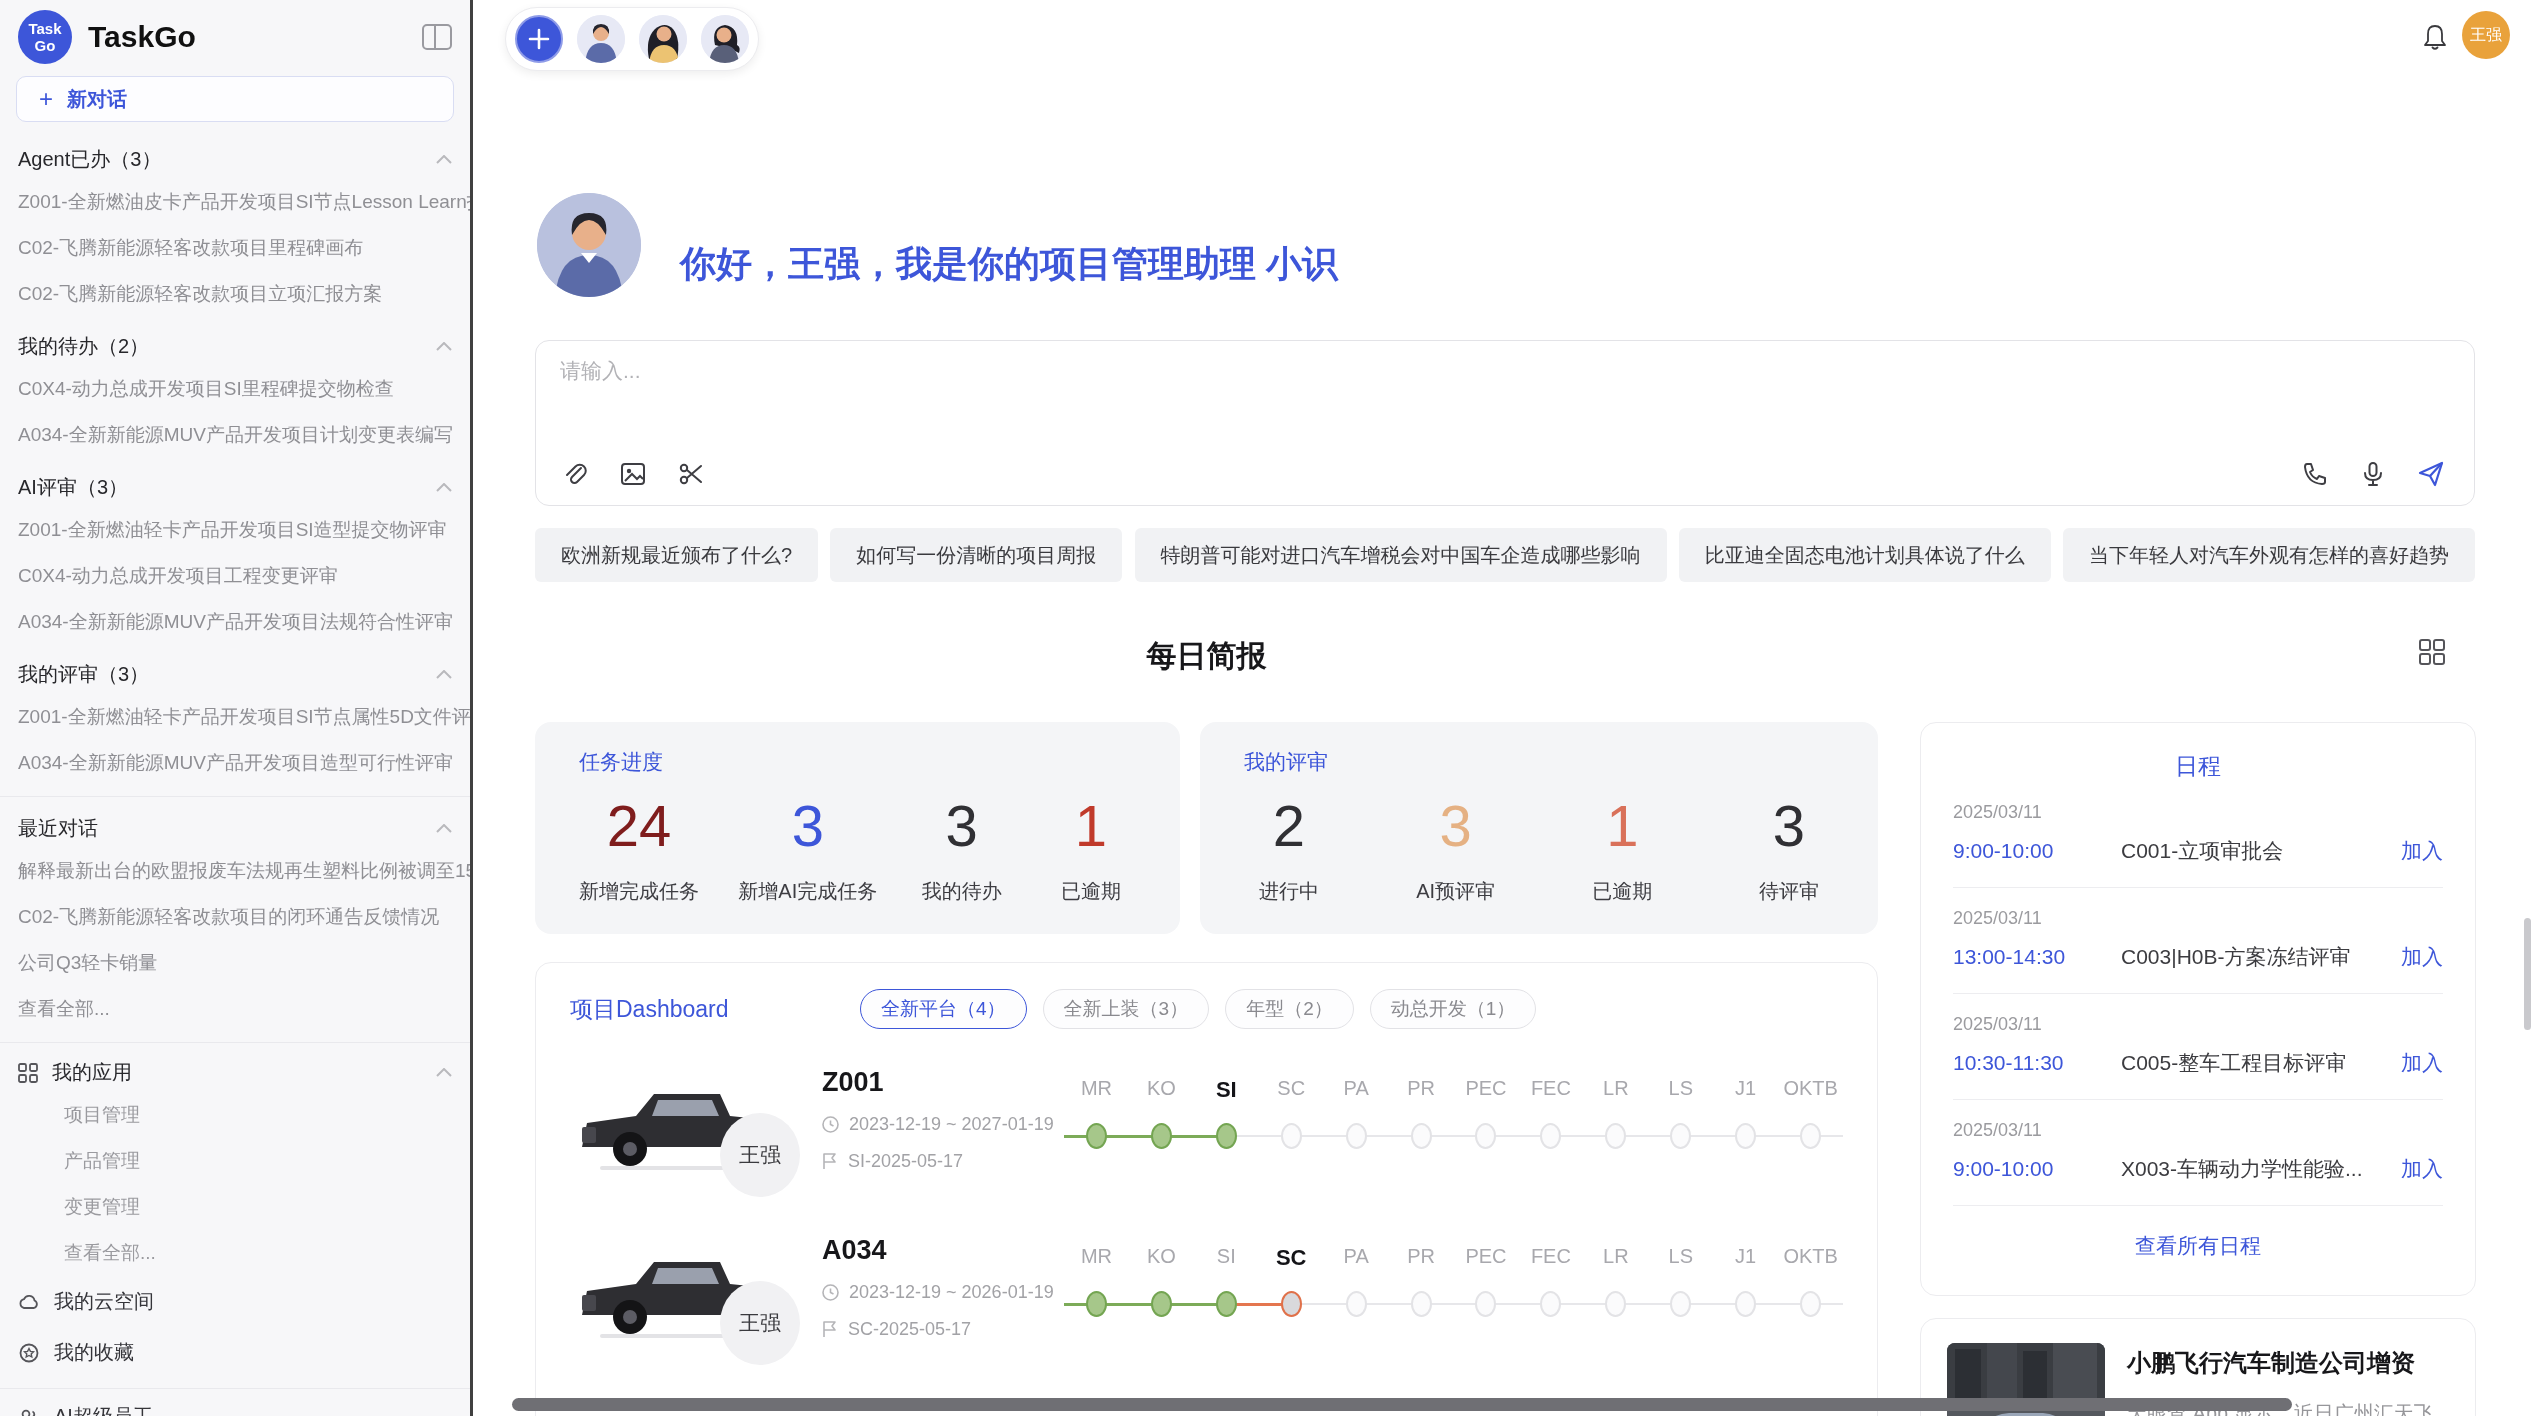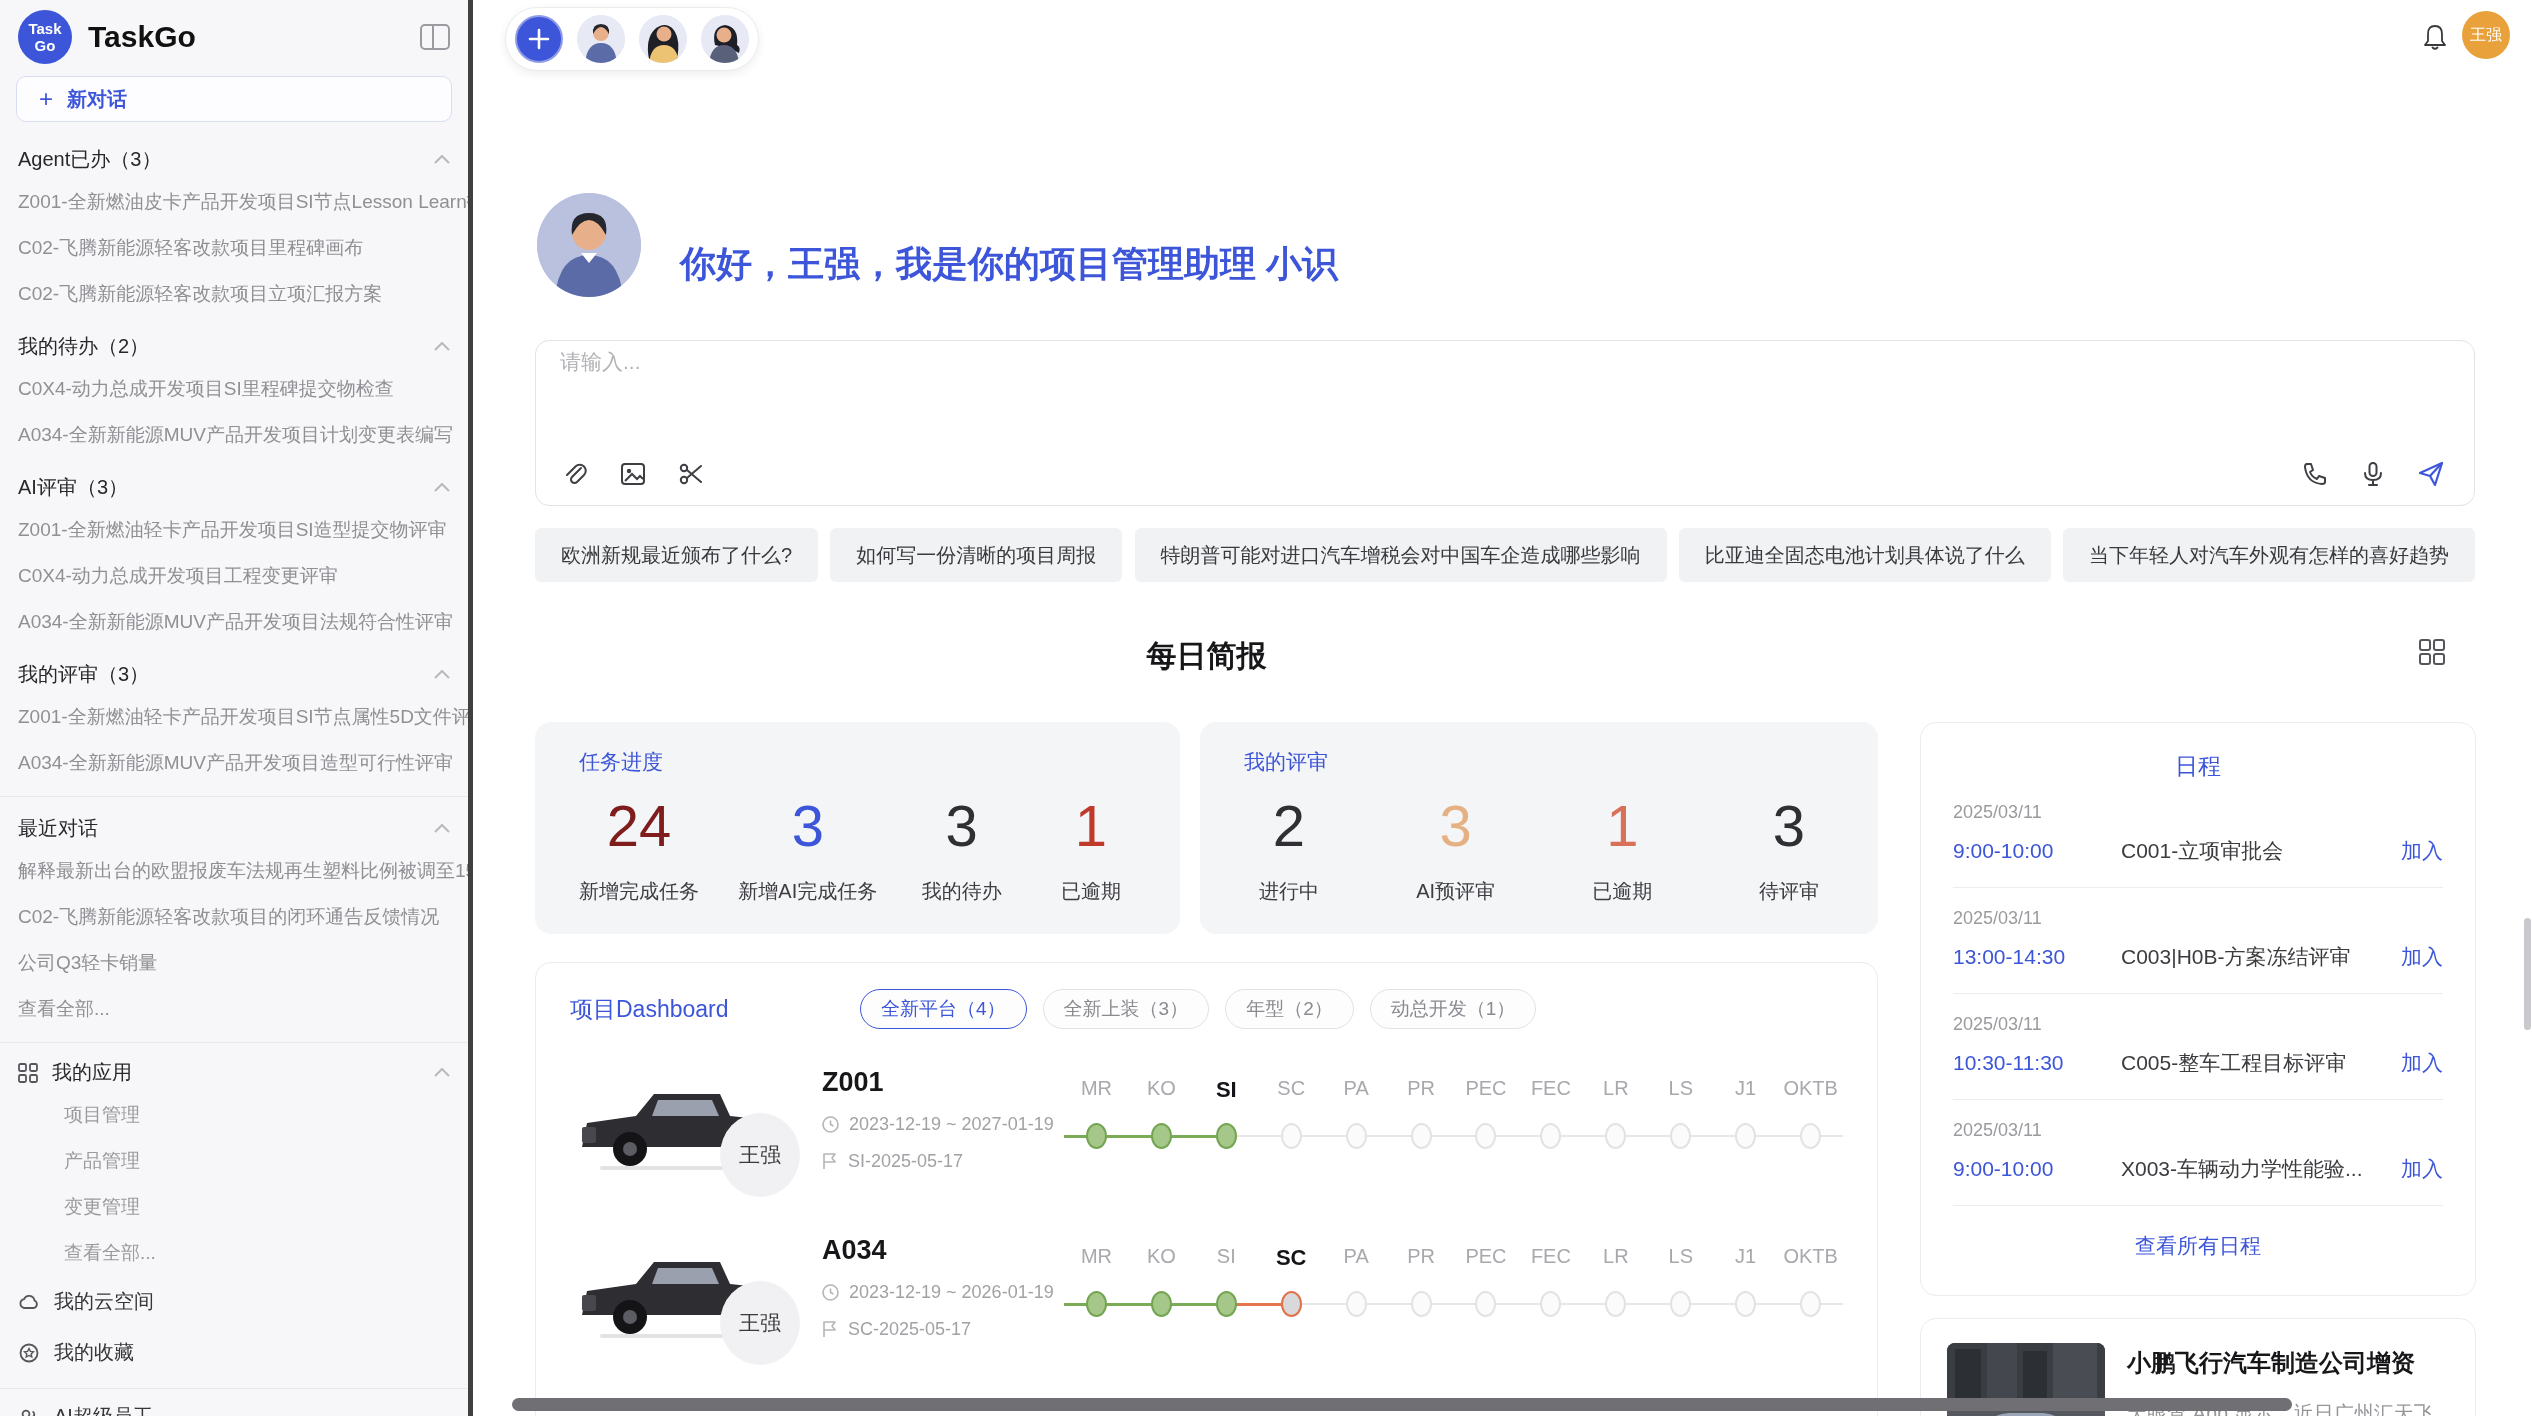--- a/index.html
+++ b/index.html
@@ -2,21 +2,21 @@
 <html><head>
 <meta charset="utf-8">
 <style>
   * { box-sizing: border-box; margin: 0; padding: 0; }
   html,body { width:2532px; height:1416px; overflow:hidden; background:#fff;
     font-family:"Liberation Sans", sans-serif; color:#2a2a2e; }
   .stage { position:relative; width:2532px; height:1416px; overflow:hidden; }
 
   
   .sidebar { position:absolute; left:0; top:0; width:473px; height:1416px;
-    background:#f7f7f9; border-right:5px solid #404040; overflow:hidden; }
+    background:#f7f7f9; border-right:3px solid #404040; overflow:hidden; }
   .logo-row { height:74px; display:flex; align-items:center; padding:0 18px; }
   .logo-circle { width:54px; height:54px; border-radius:50%; background:#3d56d9;
     color:#fff; display:flex; flex-direction:column; align-items:center; justify-content:center;
     font-size:15px; line-height:17px; font-weight:700; flex:none; }
   .app-title { font-size:30px; font-weight:700; color:#111; margin-left:16px; flex:1; }
   .collapse-btn { width:30px; height:26px; border:2px solid #9a9aa0; border-radius:5px; position:relative; }
   .collapse-btn::after { content:""; position:absolute; left:10px; top:0; bottom:0; width:2px; background:#9a9aa0; }
   .new-chat { margin:2px 16px 8px; height:46px; background:#fdfdff; border:1.5px solid #d9ddf3;
     border-radius:10px; display:flex; align-items:center; padding:0 22px; color:#3d56d9;
     font-size:20px; font-weight:700; cursor:pointer; }
@@ -44,21 +44,21 @@
   .bell-wrap { position:absolute; left:2420px; top:22px; width:32px; height:32px; cursor:pointer; }
   .user-avatar { position:absolute; left:2462px; top:11px; width:48px; height:48px; border-radius:50%;
     background:#e9a23b; color:#fff; font-size:16px; display:flex; align-items:center; justify-content:center; cursor:pointer; }
 
   
   .hero-avatar { position:absolute; left:537px; top:193px; width:104px; height:104px; border-radius:50%; overflow:hidden; background:#b9c1de; }
   .greeting { position:absolute; left:680px; top:240px; font-size:36px; font-weight:700; color:#3d56d9; }
 
   .input-card { position:absolute; left:535px; top:340px; width:1940px; height:166px;
     border:1.5px solid #e3e3e7; border-radius:14px; background:#fff; }
-  .input-card textarea { position:absolute; left:24px; top:7px; width:1500px; height:70px; border:none; outline:none;
+  .input-card textarea { position:absolute; left:24px; top:16px; width:1500px; height:70px; border:none; outline:none;
     resize:none; font-family:Liberation Sans, sans-serif; font-size:21px; color:#333; background:transparent; }
   .input-card textarea::placeholder { color:#b2b2b6; }
   .tool-left { position:absolute; left:24px; bottom:16px; display:flex; gap:28px; }
   .tool-right { position:absolute; right:28px; bottom:16px; display:flex; gap:28px; align-items:center; }
   .tbtn { width:30px; height:30px; display:flex; align-items:center; justify-content:center; cursor:pointer; }
 
   .chips { position:absolute; left:535px; top:528px; width:1940px; display:flex; justify-content:space-between; }
   .chip { background:#f1f2f4; border-radius:6px; height:54px; display:flex; align-items:center;
     padding:0 26px; font-size:20px; color:#3a3a3e; cursor:pointer; white-space:nowrap; }
 

